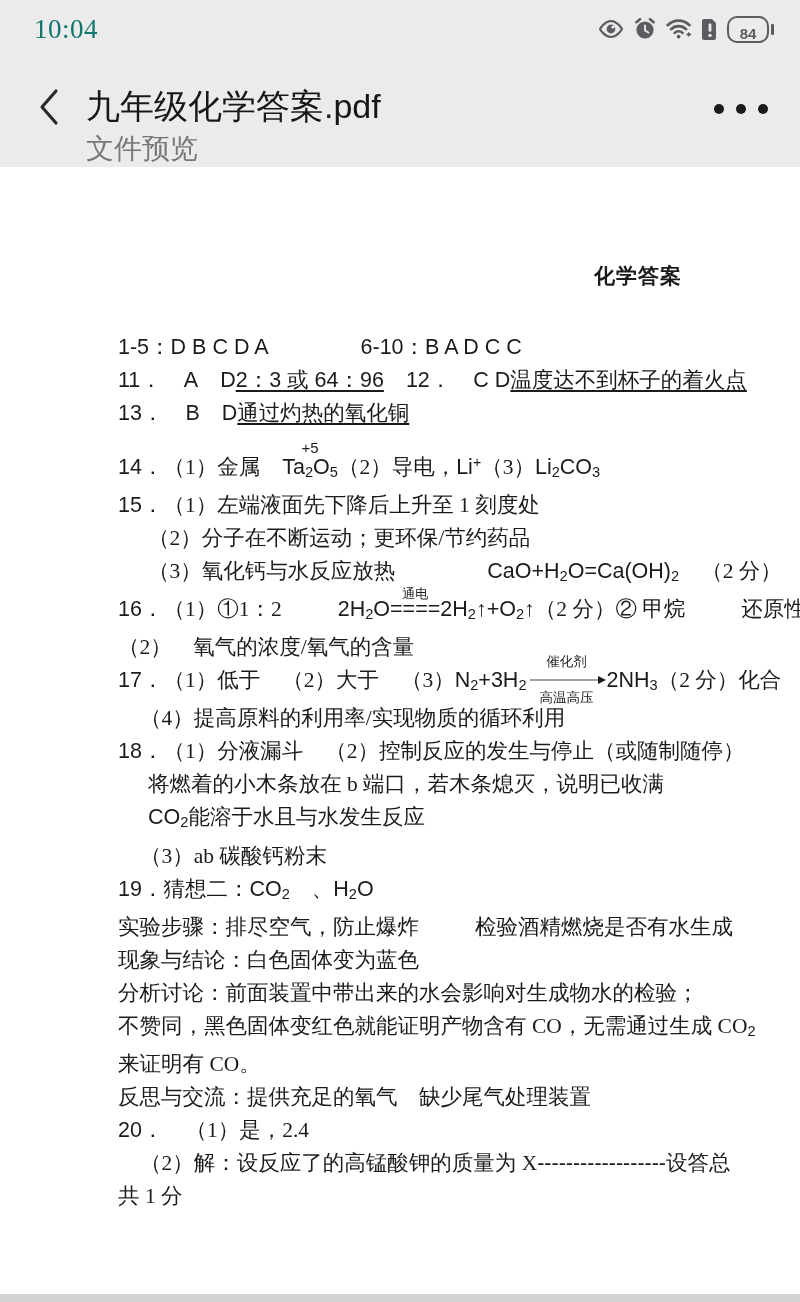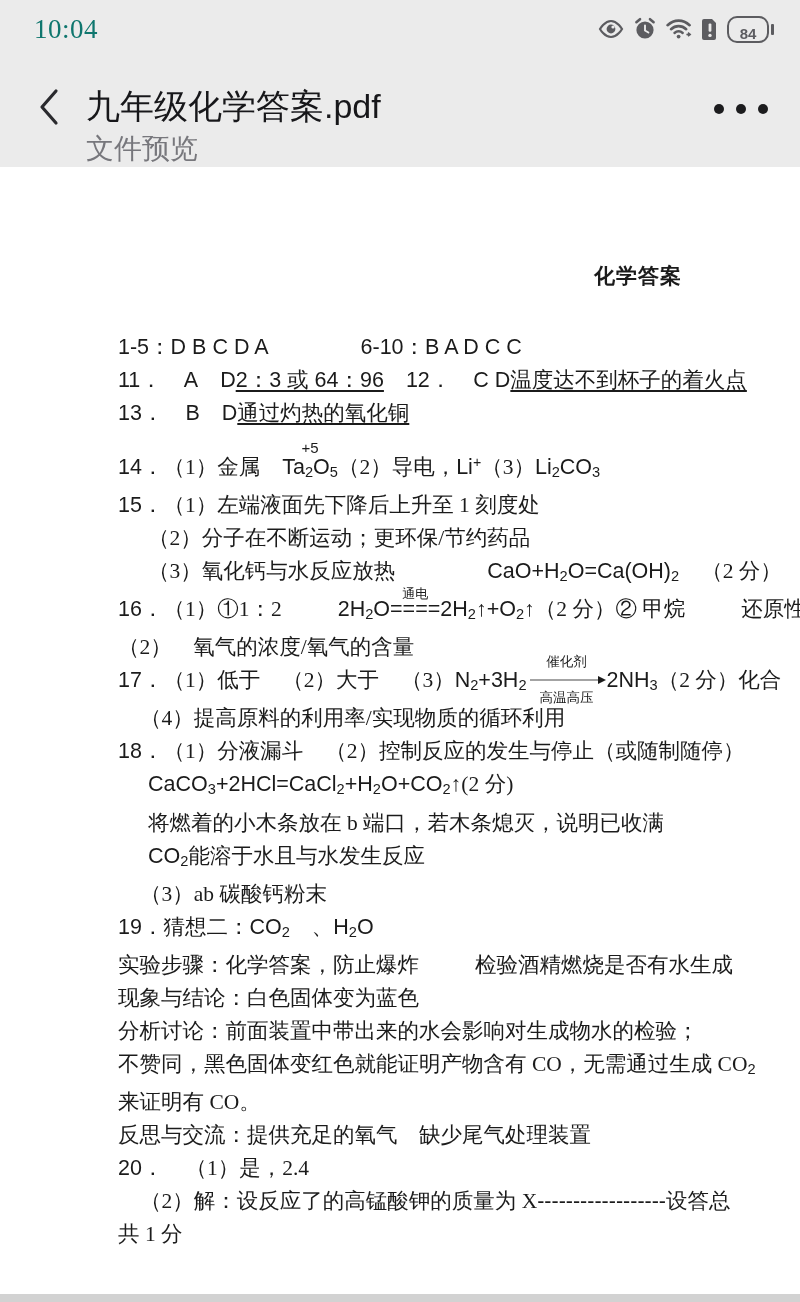--- a/index.html
+++ b/index.html
@@ -347,37 +347,34 @@
       <span class="sans">17．</span><span>（1）低于</span><span class="gap-l"></span><span>（2）大于</span><span class="gap-l"></span><span>（3）</span><span class="sans"><span>N</span><sub>2</sub><span>+3H</span><sub>2</sub><span class="rxn-arrow"><span class="above">催化剂</span><span class="below">高温高压</span></span><span>2NH</span><sub>3</sub></span><span>（2 分）</span><span>化合</span>
     </p>
     <p class="ln ind1">
       <span>（4）提高原料的利用率/实现物质的循环利用</span>
     </p>
 
     <p class="ln">
       <span class="sans">18．</span><span>（1）分液漏斗</span><span class="gap-l"></span><span>（2）控制反应的发生与停止（或随制随停）</span>
     </p>
     <p class="ln ind2">
-      <span class="sans"><span>CaCO</span><sub>3</sub><span>+2HCl=CaCl</span><sub>2</sub><span>+H</span><sub>2</sub><span>O+CO</span><sub>2</sub><span>↑</span></span><span>(2 分)</span>
-    </p>
-    <p class="ln ind2">
       <span>将燃着的小木条放在 b 端口，若木条熄灭，说明已收满</span>
     </p>
     <p class="ln ind2">
       <span class="sans"><span>CO</span><sub>2</sub></span><span>能溶于水且与水发生反应</span>
     </p>
     <p class="ln ind1">
       <span>（3）ab 碳酸钙粉末</span>
     </p>
 
     <p class="ln">
       <span class="sans">19．</span><span>猜想二：</span><span class="sans"><span>CO</span><sub>2</sub></span><span class="gap-l"></span><span>、</span><span class="sans"><span>H</span><sub>2</sub><span>O</span></span>
     </p>
     <p class="ln">
-      <span>实验步骤：</span><span>化学答案，防止爆炸</span><span class="gap-m"></span><span>检验酒精燃烧是否有水生成</span>
+      <span>实验步骤：</span><span>排尽空气，防止爆炸</span><span class="gap-m"></span><span>检验酒精燃烧是否有水生成</span>
     </p>
     <p class="ln">
       <span>现象与结论：白色固体变为蓝色</span>
     </p>
     <p class="ln">
       <span>分析讨论：前面装置中带出来的水会影响对生成物水的检验；</span>
     </p>
     <p class="ln">
       <span>不赞同，黑色固体变红色就能证明产物含有 CO，无需通过生成 CO</span><sub class="sans">2</sub>
     </p>

